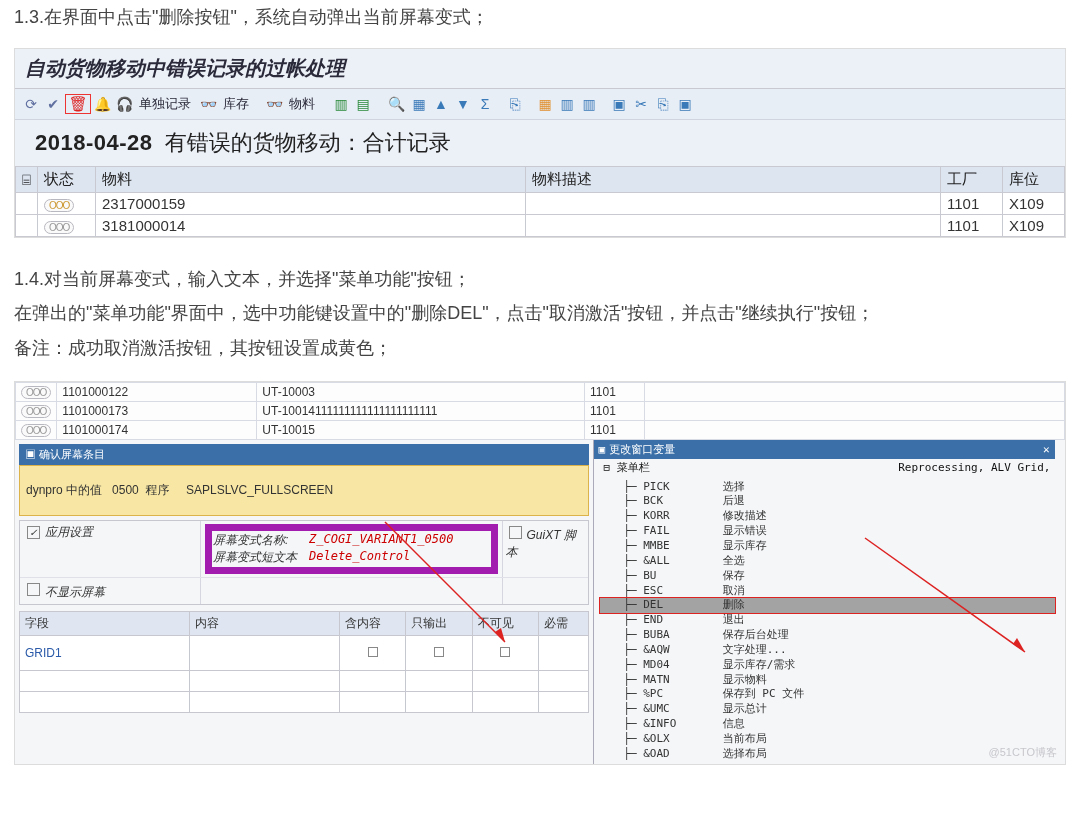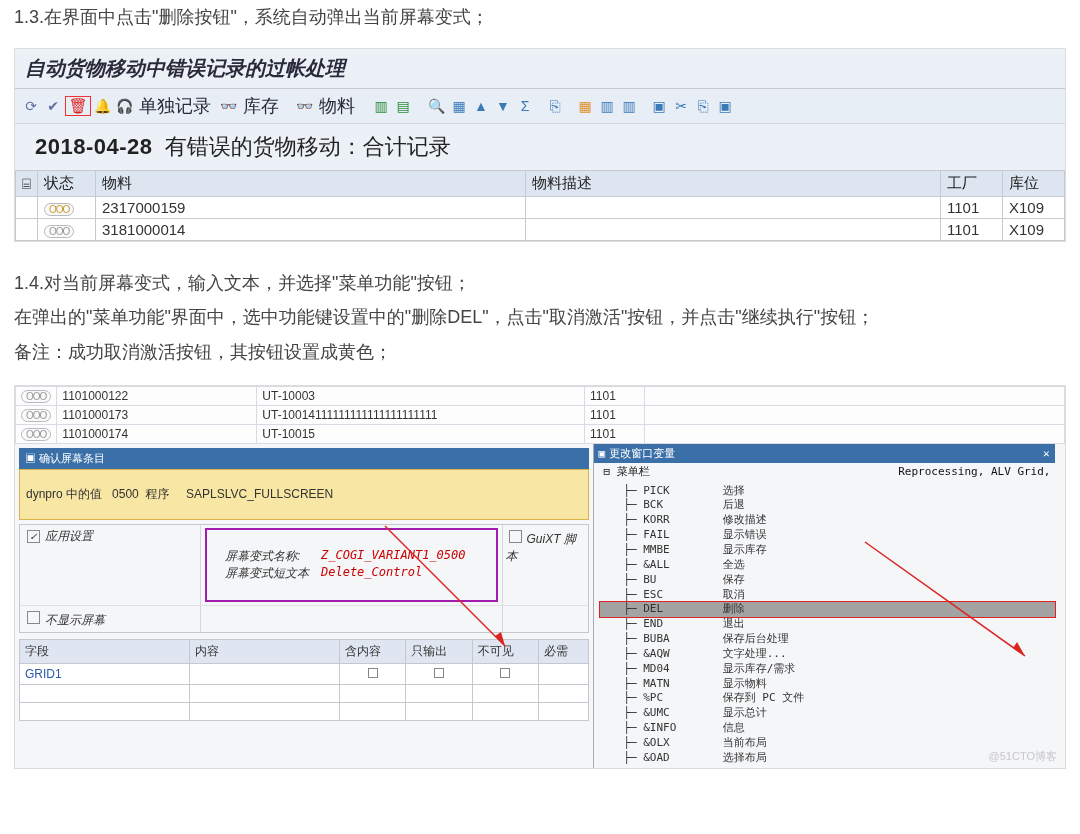--- a/index.html
+++ b/index.html
@@ -5,21 +5,21 @@
   * { box-sizing:border-box; }
   body { margin:0; font-family:"Microsoft YaHei",SimSun,sans-serif; font-size:16px; color:#333; background:#fff; width:1080px; padding:0 14px 20px; }
   .para { line-height:1.9; font-size:18px; color:#444; }
   .shot { border:1px solid #dcdcdc; margin:14px 0 24px; background:#e8eef6; font-size:13px; }
   
   .win-title { background:#ecf0f7; font-family:SimSun,serif; font-style:italic; font-weight:bold; font-size:20px; padding:6px 10px; color:#2a2a3a; border-bottom:1px solid #c9c9d2; }
   .tbar { background:#e8eef6; padding:5px 6px; display:flex; align-items:center; gap:2px; font-size:15px; border-bottom:1px solid #d0d4df; }
   .ticon { width:20px; height:18px; display:flex; align-items:center; justify-content:center; font-size:14px; color:#6070a0; }
   .trash-frame { border:1px solid #e33; padding:0 2px; }
   .trash { color:#d22; font-size:15px; }
-  .tlbl { font-size:18px; color:#2a2a3a; margin:0 6px 0 2px; }
+  .tlbl { font-size:13px; color:#2a2a3a; margin:0 6px 0 2px; }
   .sep { width:6px; }
   .subhdr { background:#ecf1f8; padding:8px 20px; font-size:22px; font-weight:bold; color:#222; }
   .subhdr .date { letter-spacing:.5px;margin-top:20px; }
   .subhdr .txt { font-weight:normal; margin-left:6px; }
   .grid { background:#f0f4fa; font-size:15px; }
   .grid table { border-collapse:collapse; width:100%; }
   .grid th { background:#dde5f0; border:1px solid #c9c9d2; padding:3px 6px; text-align:left; font-weight:normal; color:#222; }
   .grid td { border:1px solid #c9c9d2; padding:2px 6px; background:#fff; }
   .status-chip { display:inline-block; border:1px solid #b8b8c0; border-radius:7px; padding:0 4px; font-size:10px; color:#999; background:#fafafa; letter-spacing:-1px; }
   .sc-color { color:#c93; }
@@ -33,26 +33,26 @@
   .panel-r { display:inline-block; width:44%; vertical-align:top; border-left:1px solid #aab; font-family:SimSun,monospace; font-size:11px; }
   .pr-title { background:#3a6fa8; color:#fff; font-size:11px; padding:2px 5px; display:flex; align-items:center; gap:4px; }
   .dhead { background:#f8e7a4; border:1px solid #dcb24b; padding:16px 6px; font-size:12px; }
   .set-row { border:1px solid #c7c7d0; margin-top:4px; }
   .set-row .r { display:flex; border-bottom:1px solid #e0e0e8;font-style:italic; }
   .set-row .r:last-child { border-bottom:0; }
   .cbox { width:13px; height:13px; border:1px solid #888; display:inline-block; margin:2px 5px 0 3px; text-align:center; font-size:10px; line-height:11px; }
   .chk::after{content:'✓';color:#333;}
   .set-row .c1 { width:180px; padding:3px 4px; }
   .set-row .c2 { flex:1; padding:3px 4px; border-left:1px solid #d6d6e0; }
-  .hl-red { border:2px solid #a21caf; padding:18px; }
+  .hl-red { border:7px solid #a21caf; padding:1px; }
   .kv { display:flex; font-size:12px; }
   .kv .k { width:96px; color:#333; } .kv .v { color:#c00; font-family:Consolas,monospace; }
   .fld-tbl { margin-top:6px; border:1px solid #c7c7d0; width:100%; border-collapse:collapse; }
   .fld-tbl th { background:#dfe6f1; border:1px solid #c7c7d0; padding:3px 5px; font-weight:normal; font-size:12px; text-align:left; }
-  .fld-tbl td { border:1px solid #c7c7d0; padding:3px 5px; background:#fff; font-size:12px; height:18px;margin-top:16px; }
+  .fld-tbl td { border:1px solid #c7c7d0; padding:10px 5px; background:#fff; font-size:12px; height:18px;margin-top:16px; }
   .tickbox { width:10px; height:10px; border:1px solid #888; display:inline-block; }
   .tree { padding:2px 0 2px 6px; }
   .ln { white-space:pre; line-height:1.35; padding:0 4px; }
   .ln.sel { background:#a3a3a3; outline:1px solid #d22; }
   .tree-head .ln{font-weight:normal;color:#111;}
   .rep { float:right; }
   .arrow { position:absolute; pointer-events:none; }
   .watermark { position:absolute; right:8px; bottom:4px; font-size:11px; color:#c7c7cc; }
 </style>
 </head>

